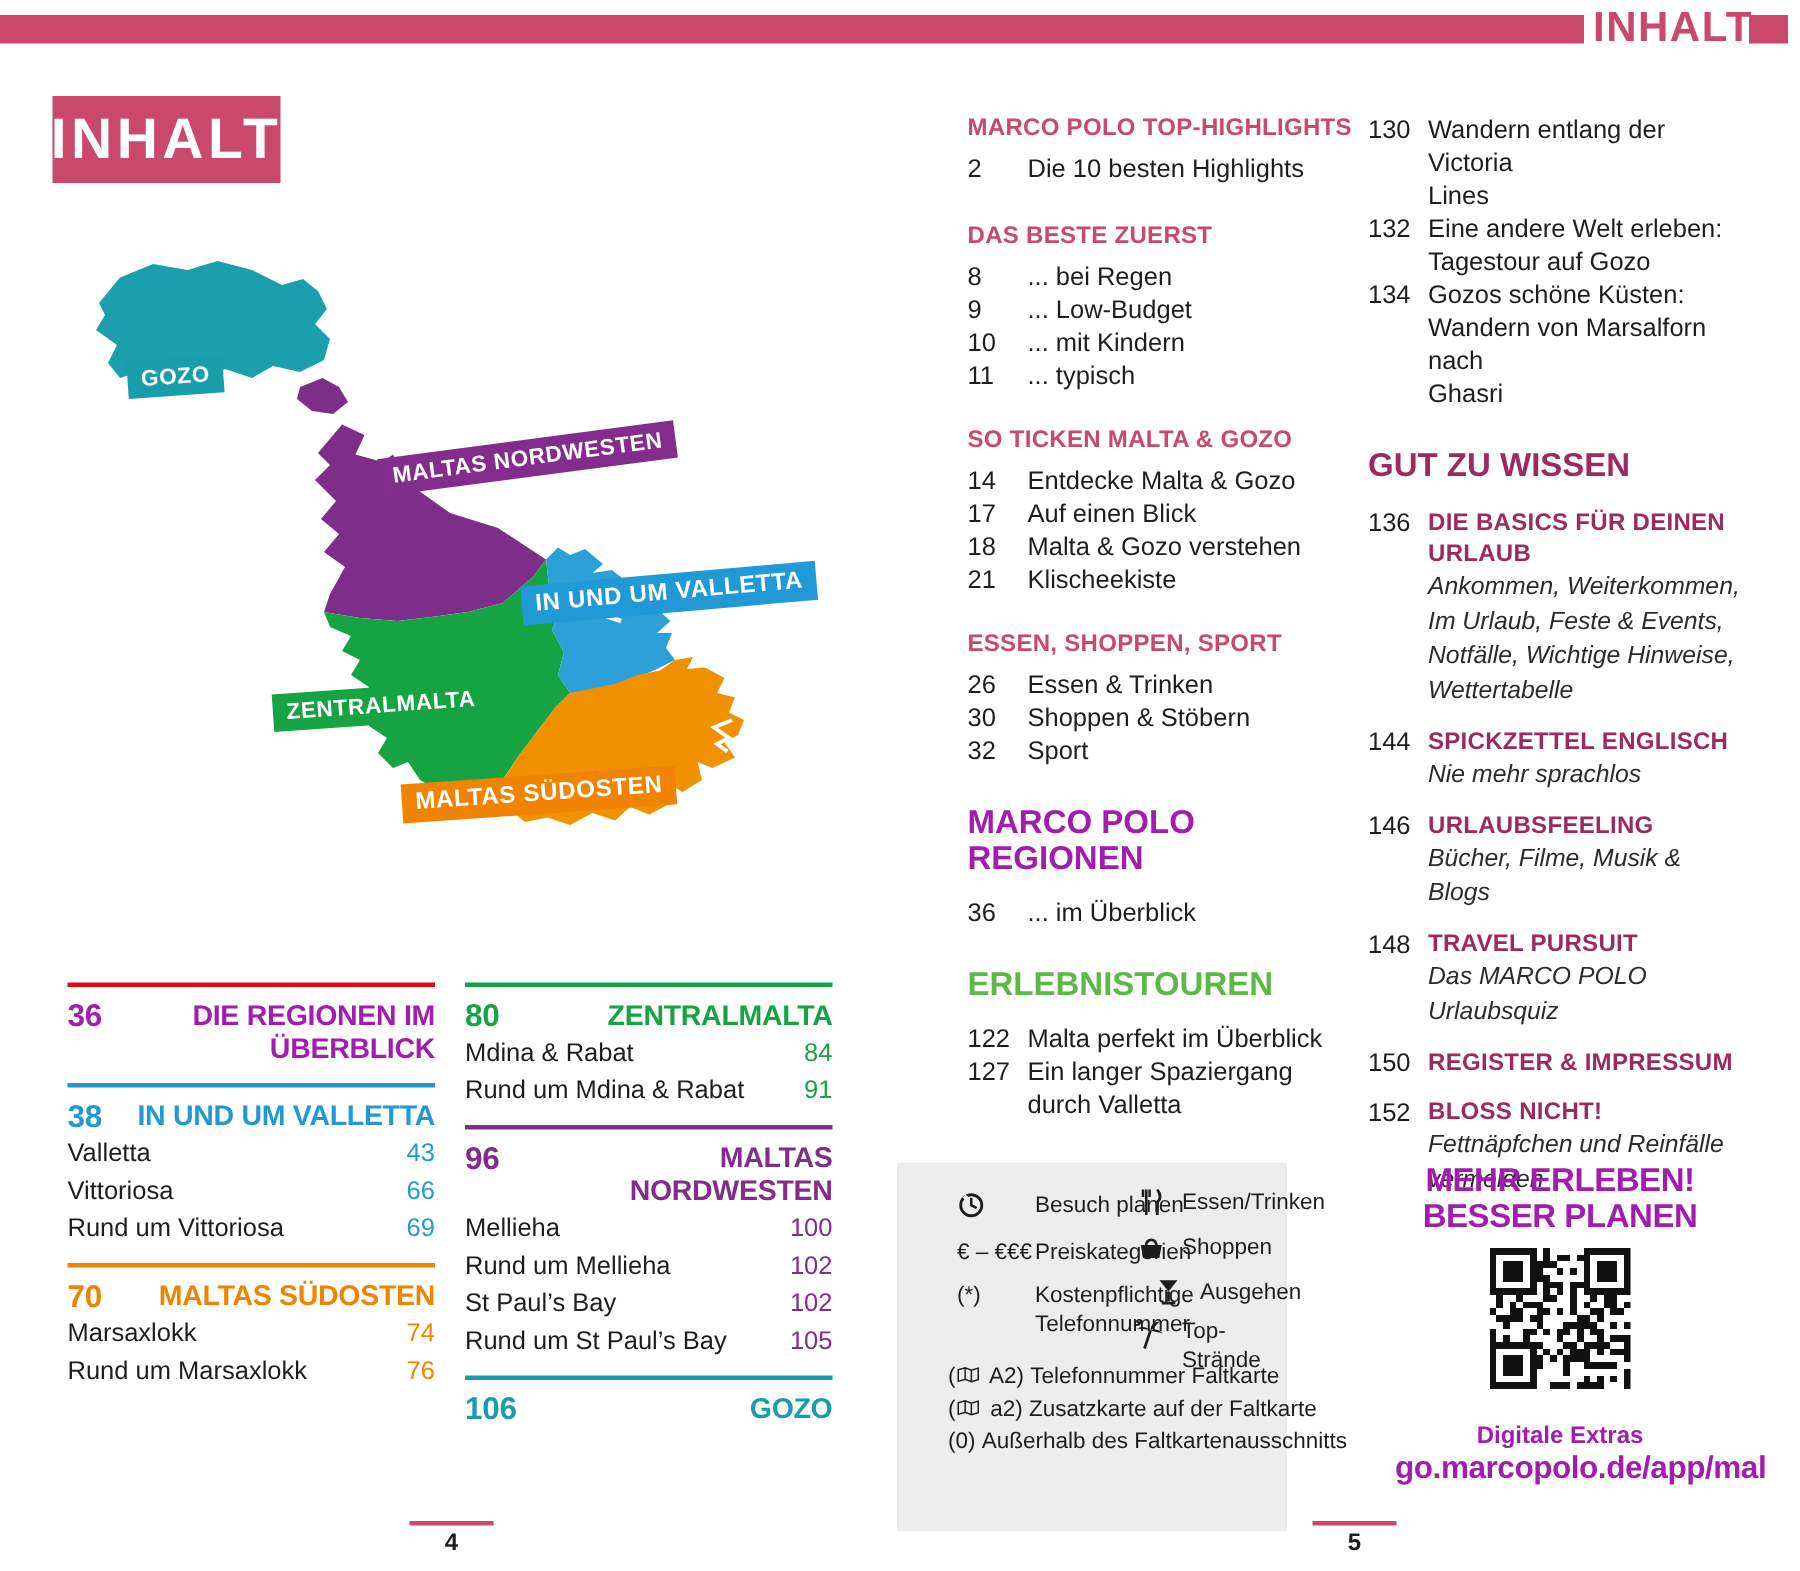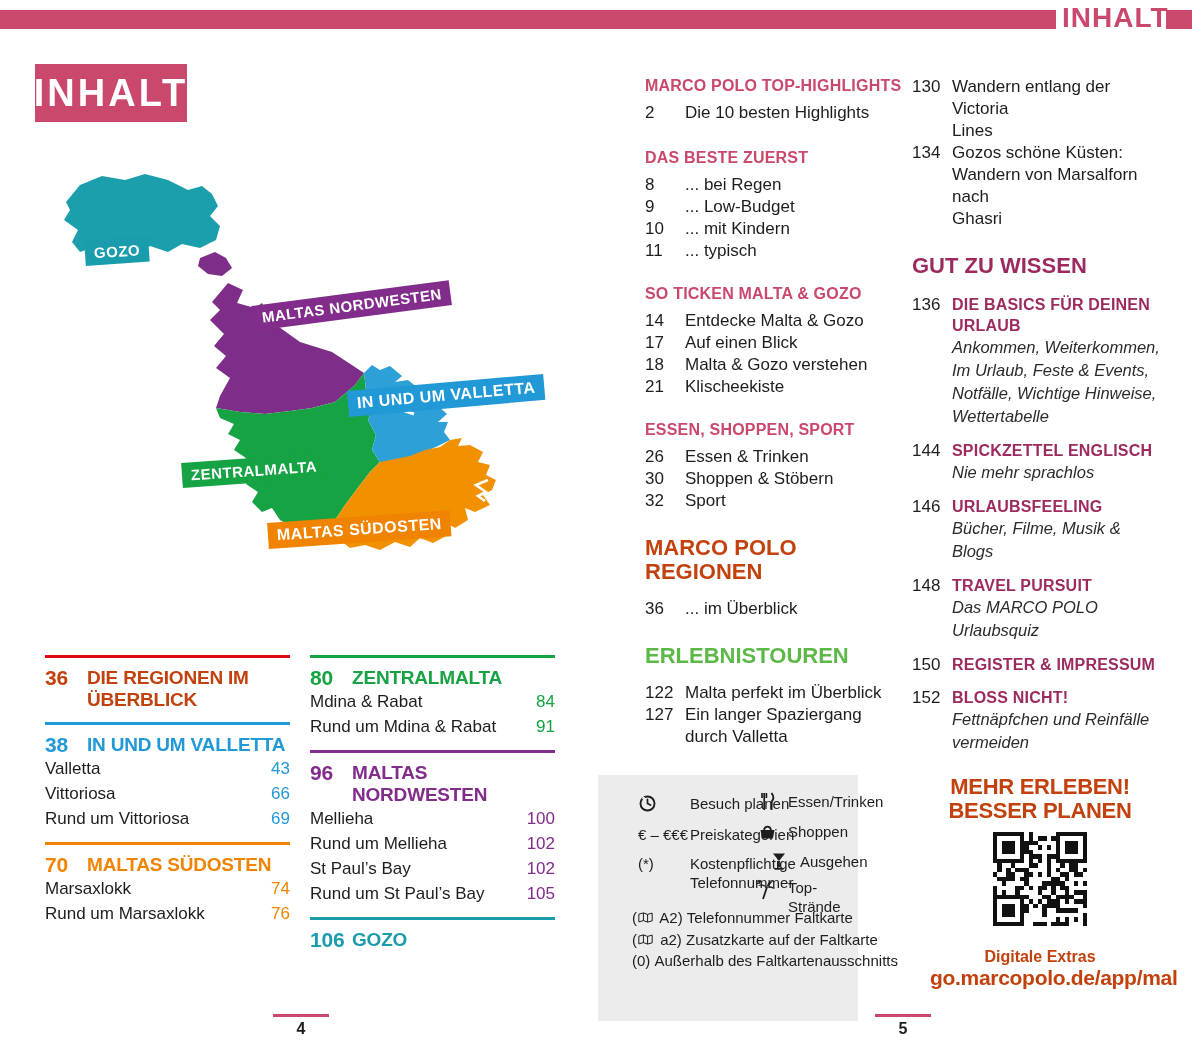--- a/index.html
+++ b/index.html
@@ -3,21 +3,21 @@
 <meta charset="utf-8">
 <style>
   html,body{margin:0;padding:0;}
   body{
     width:1200px;height:1047px;position:relative;background:#ffffff;
     font-family:"Liberation Sans",sans-serif;color:#1d1d1b;overflow:hidden;
   }
   .abs{position:absolute;}
   
   .c-rose{color:#c9486c}.bg-rose{background:#c9486c}
-  .c-red{color:#c2410c}.bg-red{background:#e30613}
+  .c-red{color:#a21caf}.bg-red{background:#e30613}
   .c-blue{color:#2199d6}.bg-blue{background:#2199d6}
   .c-orange{color:#f08300}.bg-orange{background:#f08300}
   .c-green{color:#16a343}.bg-green{background:#16a343}
   .c-purple{color:#822c8c}.bg-purple{background:#822c8c}
   .c-teal{color:#199cac}.bg-teal{background:#199cac}
   .c-berry{color:#9c2a5e}
   .c-lgreen{color:#5cb947}
   
   .topbar{left:0;top:10px;width:1056px;height:19px;}
   .topbar-label{left:1062px;top:2px;font-size:28px;font-weight:bold;letter-spacing:1px;}
@@ -29,21 +29,21 @@
   .map-svg{left:50px;top:150px;width:460px;height:430px;}
   .map-badge{position:absolute;color:#fff;font-weight:bold;font-size:15px;letter-spacing:.5px;
     padding:4px 9px;white-space:nowrap;transform-origin:left center;}
   
   .toc-col{top:655px;width:245px;}
   .toc-col1{left:45px}.toc-col2{left:310px}
   .sec{margin-bottom:11px;}
   .sec-rule{height:3px;margin-bottom:9px;}
   .sec-head{display:flex;font-weight:bold;font-size:19px;line-height:22px;letter-spacing:-0.2px;}
   .sec-num{min-width:42px;font-size:21px;}
-  .sec-title{flex:1;text-align:left;}
+  .sec-title{flex:1;text-align:right;}
   .sec-entry{display:flex;justify-content:space-between;font-size:17px;line-height:25px;}
   .sec-entry .pg{font-weight:normal;}
   
   .mid-col{left:645px;top:76px;width:258px;}
   .mid-sec{margin-bottom:24px;}
   .mid-sec.tight{margin-bottom:22px;}
   .mid-head{font-size:16px;font-weight:bold;letter-spacing:.2px;line-height:19px;margin-bottom:7px;}
   .mid-head.big{font-size:22px;line-height:24px;margin:4px 0 14px;letter-spacing:0;}
   .entry{display:flex;font-size:17px;line-height:22px;}
   .entry .num{flex:none;width:40px;}
@@ -299,20 +299,25 @@
       <span class="txt">Ein langer Spaziergang durch Valletta</span>
     </div>
   </div>
 </div>
 
 <div class="abs right-col">
   <div class="entry">
     <span class="num">130</span>
     <span class="txt">Wandern entlang der Victoria
 Lines</span>
+  </div>
+  <div class="entry">
+    <span class="num">132</span>
+    <span class="txt">Eine andere Welt erleben:
+Tagestour auf Gozo</span>
   </div>
   <div class="entry">
     <span class="num">134</span>
     <span class="txt">Gozos schöne Küsten:
 Wandern von Marsalforn nach
 Ghasri</span>
   </div>
 
   <div class="gzw-head c-berry">GUT ZU WISSEN</div>
 

